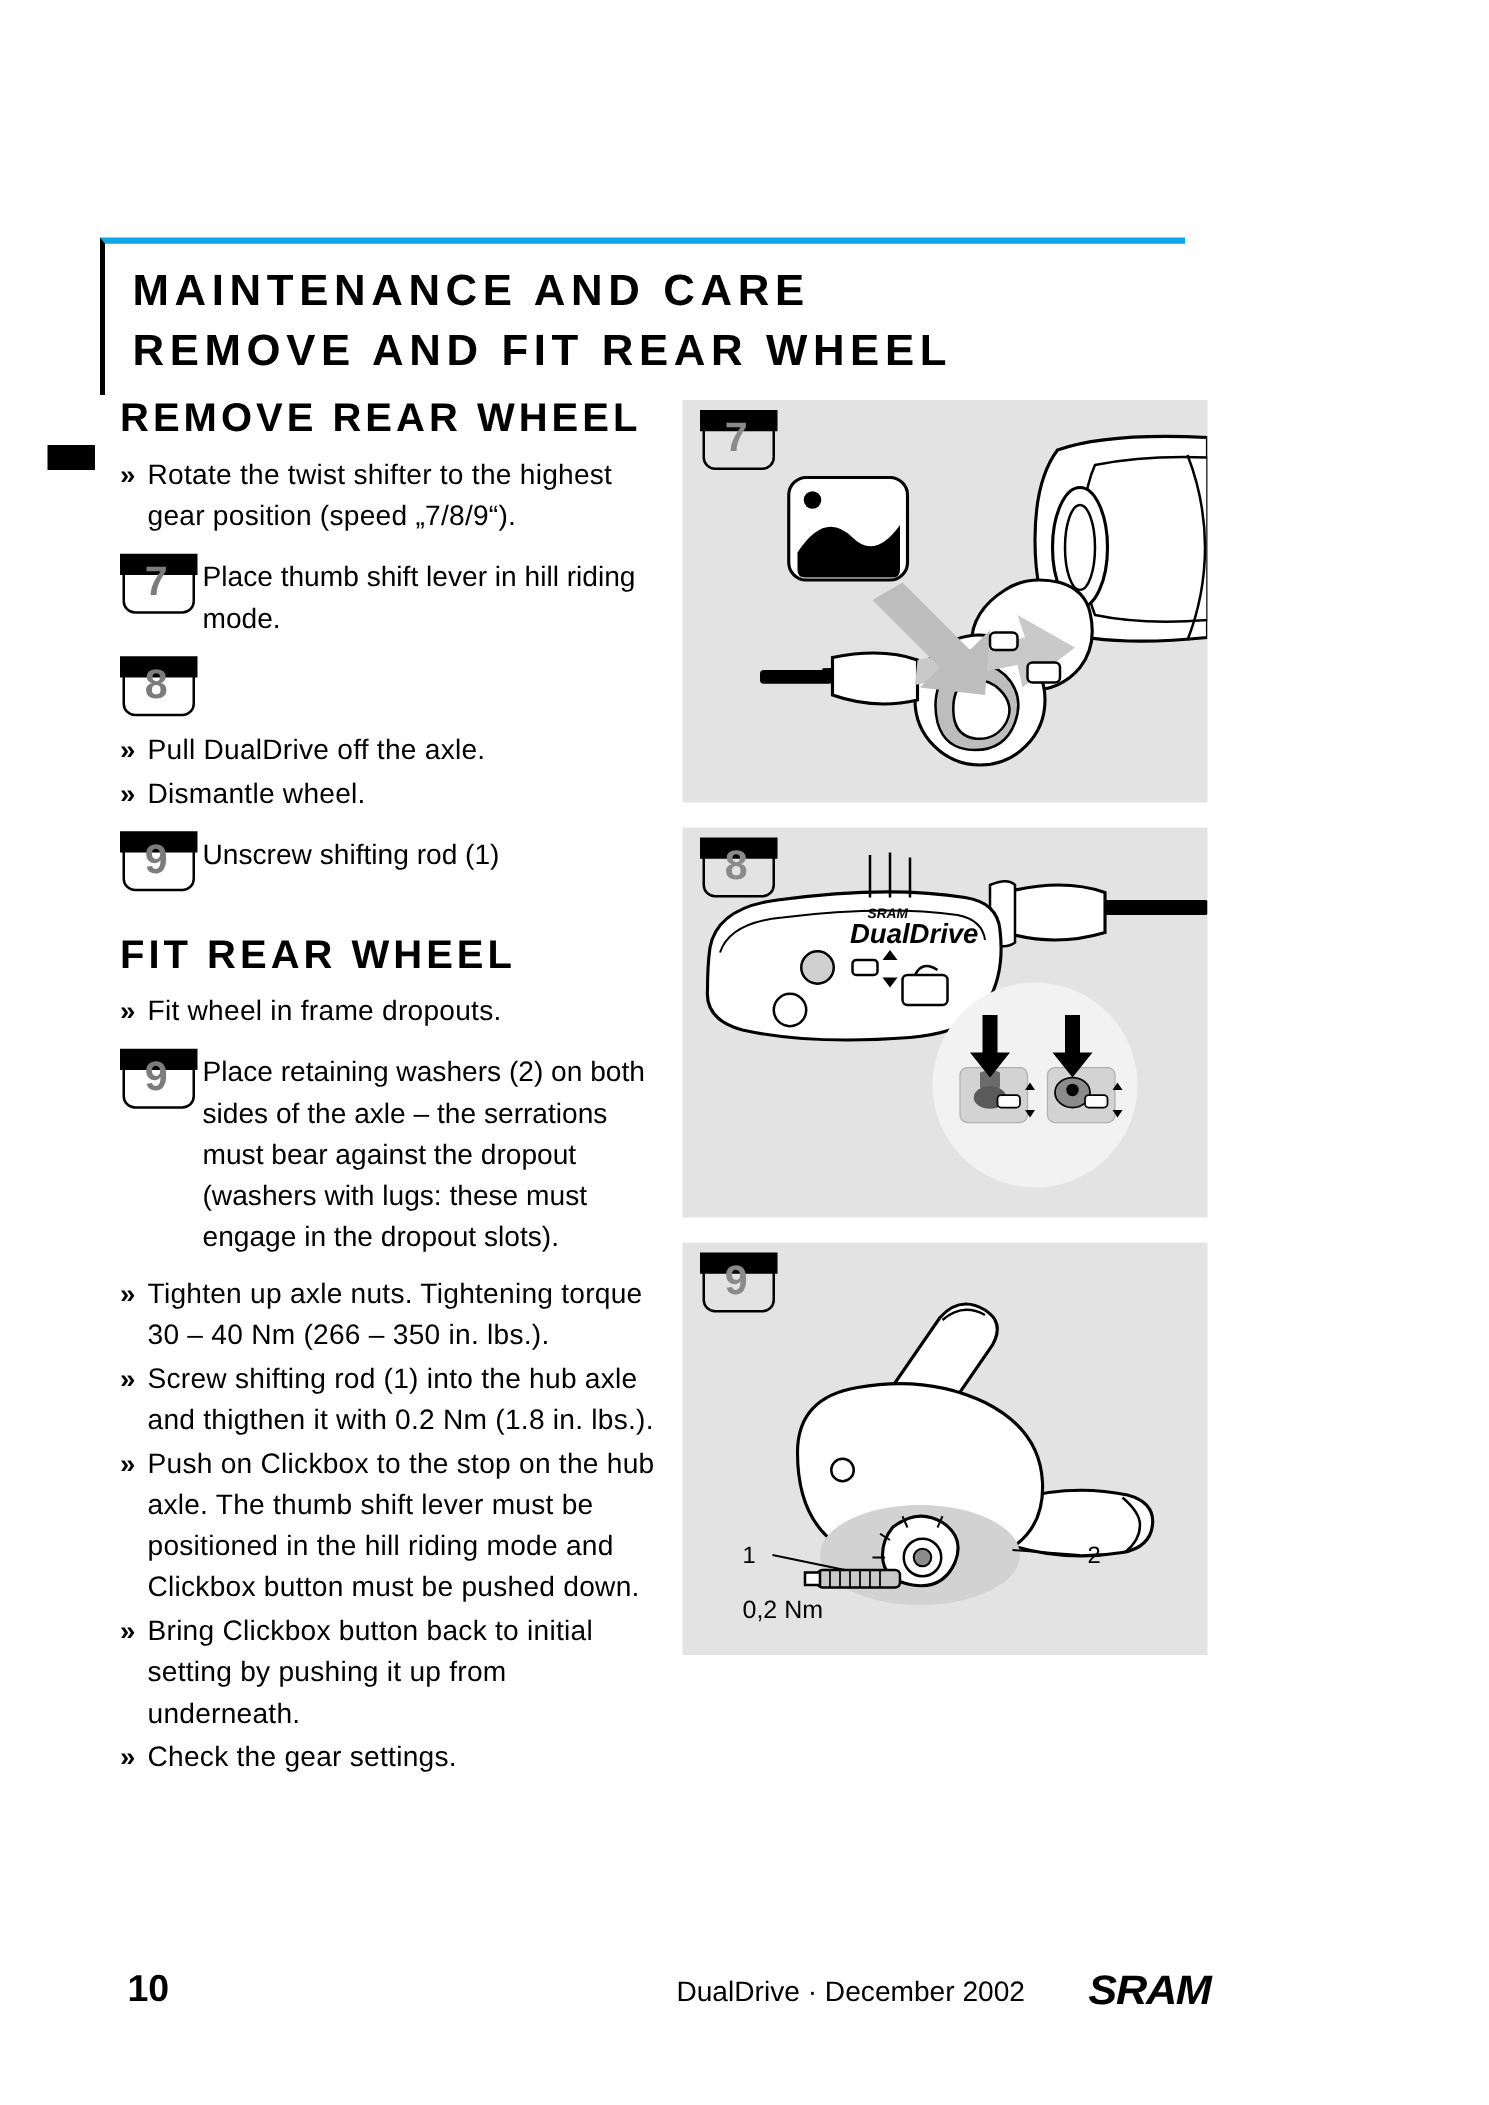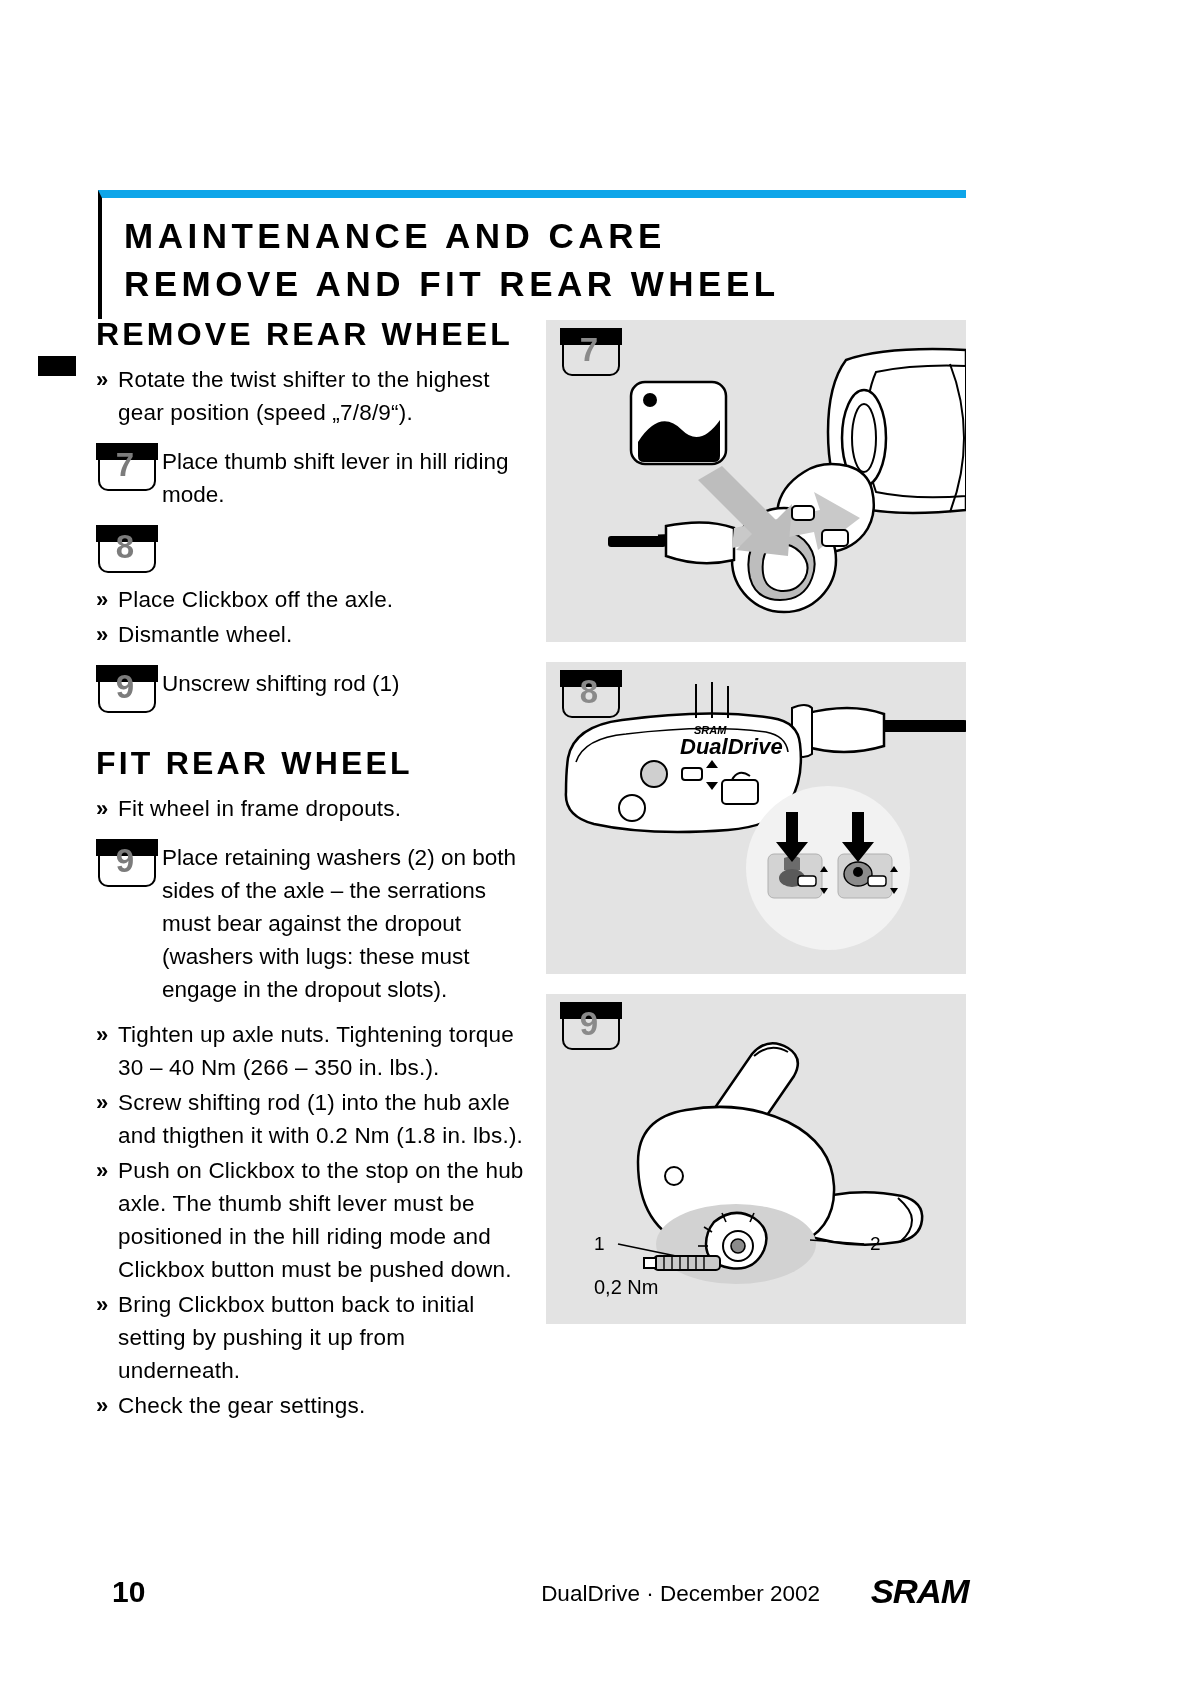--- a/index.html
+++ b/index.html
@@ -19,24 +19,24 @@
   .page {
     position: absolute;
     left: 0; top: 0;
     width: 1191px;
     height: 1684px;
   }
 
   
   .header {
     position: absolute;
-    left: 98px;
+    left: 80px;
     top: 190px;
     width: 868px;
-    border-top: 8px solid #0ea5e9;
+    border-top: 5px solid #0ea5e9;
     border-left: 4px solid #000;
     padding: 14px 0 10px 22px;
     box-sizing: border-box;
   }
   .header-line {
     font-size: 35px;
     font-weight: bold;
     letter-spacing: 4.5px;
     line-height: 1.38;
     white-space: nowrap;
@@ -189,21 +189,21 @@
   
   .footer {
     position: absolute;
     left: 96px;
     top: 1575px;
     width: 870px;
     height: 46px;
   }
   .page-number {
     position: absolute;
-    left: 16px;
+    left: 6px;
     top: 0;
     font-size: 30px;
     font-weight: bold;
   }
   .footer-text {
     position: absolute;
     right: 146px;
     top: 6px;
     font-size: 22.5px;
     text-align: center;
@@ -252,21 +252,21 @@
     <div class="step-row">
       <div class="step-badge">
         <div class="bar"></div>
         <div class="box"></div>
         <div class="num">8</div>
       </div>
     </div>
 
     <div class="bullet-row">
       <div class="bullet-mark">»</div>
-      <div class="bullet-text">Place Clickbox off the axle.</div>
+      <div class="bullet-text">Pull DualDrive off the axle.</div>
     </div>
 
     <div class="bullet-row">
       <div class="bullet-mark">»</div>
       <div class="bullet-text">Dismantle wheel.</div>
     </div>
 
     <div class="step-row">
       <div class="step-badge">
         <div class="bar"></div>

